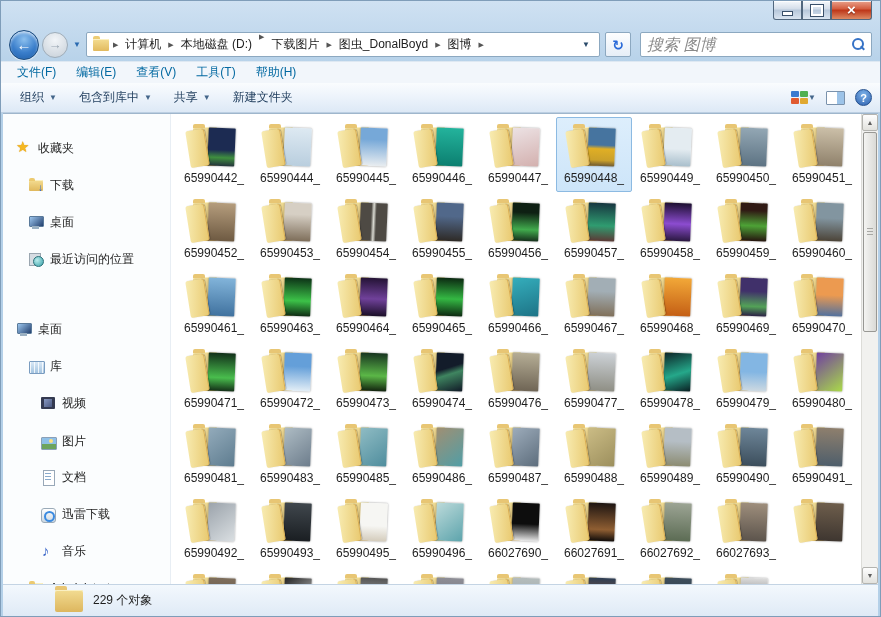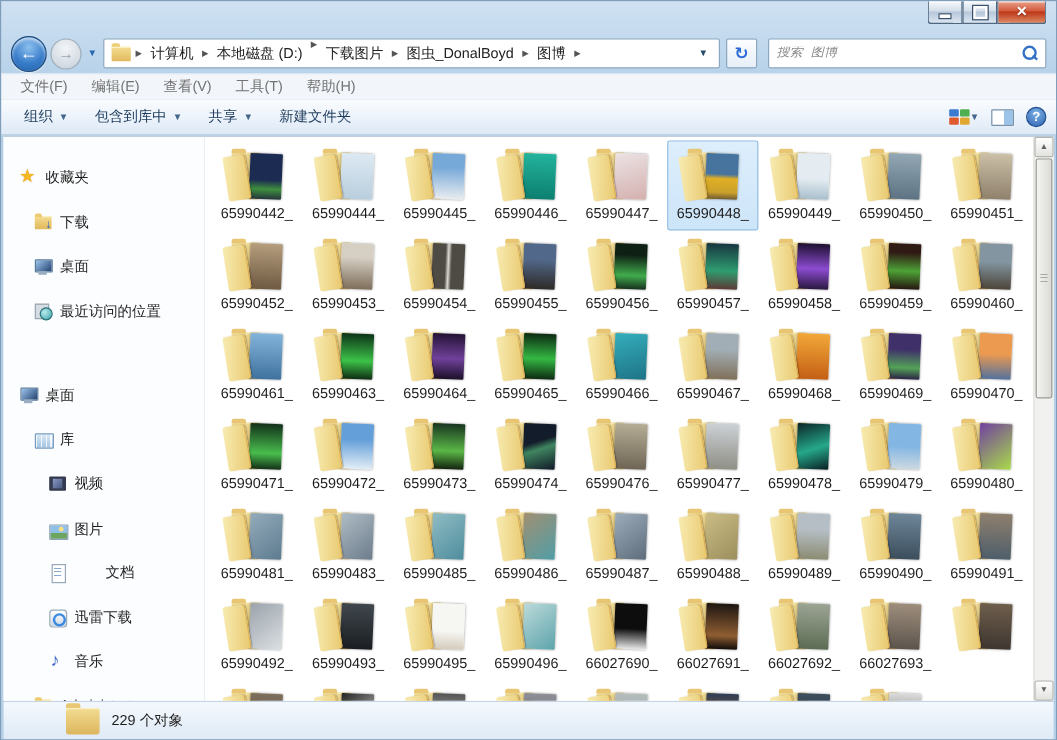--- a/index.html
+++ b/index.html
@@ -38,29 +38,29 @@
 .mini-folder::before{content:"";position:absolute;top:-3px;left:0;width:7px;height:3px;
   background:#eccc74;border-radius:2px 2px 0 0}
 .crumb{padding:0 6px;height:100%;display:flex;align-items:center;color:#222}
 .crumb-sep{font-size:7px;color:#555;padding:0 1px}
 .addr-dd{margin-left:auto;color:#2a4a6a;font-size:8px;padding:0 6px}
 .refresh-btn{width:26px;height:25px;flex:none;border:1px solid #8ca8c0;border-radius:2px;margin-left:2px;
   background:linear-gradient(#fdfeff,#e6eef7);display:flex;align-items:center;justify-content:center;
   color:#2a6ad8;font-weight:bold;font-size:14px}
 .searchbox{width:232px;height:25px;flex:none;background:#fff;border:1px solid #8ca8c0;border-radius:2px;
   margin-left:6px;display:flex;align-items:center;padding:0 6px}
-.searchbox input{flex:1;border:none;outline:none;font-family:Liberation Mono, monospace;font-size:11px;min-width:0;background:transparent}
+.searchbox input{flex:1;border:none;outline:none;font-family:Liberation Sans, sans-serif;font-size:16px;min-width:0;background:transparent}
 .searchbox input::placeholder{font-style:italic;color:#8a8a8a}
 .mag{width:13px;height:13px;position:relative;flex:none}
 .mag::before{content:"";position:absolute;left:0;top:0;width:8px;height:8px;border:2px solid #3572c6;border-radius:50%}
 .mag::after{content:"";position:absolute;left:8px;top:9px;width:5px;height:2px;background:#3572c6;transform:rotate(45deg)}
 
 
 .menubar{height:22px;background:#f2f6fb;border-top:1px solid #dee8f2;display:flex;align-items:center;padding-left:6px}
-.menu-item{padding:3px 10px;color:#737373}
+.menu-item{padding:3px 10px;color:#0369a1}
 .toolbar{height:30px;display:flex;align-items:center;padding:0 8px;color:#1e3c5c;
   background:linear-gradient(#fafcfe,#ecf3fb 50%,#dde9f6);border-bottom:1px solid #bccfe2}
 .tool{display:flex;align-items:center;gap:5px;padding:5px 11px}
 .tool .dd{font-size:8px;color:#44668a}
 .tool-right{margin-left:auto;display:flex;align-items:center;gap:10px}
 .views-icon{width:17px;height:14px;display:grid;grid-template-columns:8px 8px;grid-template-rows:6px 6px;gap:1px}
 .views-icon i{border-radius:1px}
 .views-icon i:nth-child(1){background:#3a7ad0}.views-icon i:nth-child(2){background:#50b050}
 .views-icon i:nth-child(3){background:#e05a30}.views-icon i:nth-child(4){background:#e0a830}
 .views-dd{font-size:8px;color:#44668a;margin-left:-4px}
@@ -281,21 +281,21 @@
     <span class="side-label">库</span>
   </div>
         <div class="side-item" style="padding-left: 34px;">
     <span class="ic ic-video"></span>
     <span class="side-label">视频</span>
   </div>
         <div class="side-item" style="padding-left: 34px; align-items: flex-end;">
     <span class="ic ic-picture"></span>
     <span class="side-label">图片</span>
   </div>
-        <div class="side-item" style="padding-left: 34px; gap: 26px;">
+        <div class="side-item" style="padding-left: 34px;">
     <span class="ic ic-document"></span>
     <span class="side-label">文档</span>
   </div>
         <div class="side-item" style="padding-left: 34px;">
     <span class="ic ic-thunder"></span>
     <span class="side-label">迅雷下载</span>
   </div>
         <div class="side-item" style="padding-left: 34px;">
     <span class="ic ic-music"></span>
     <span class="side-label">音乐</span>

